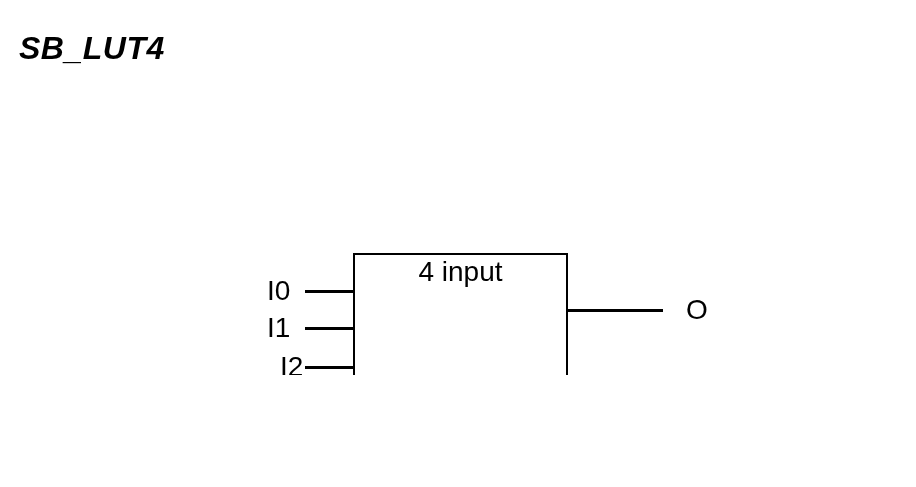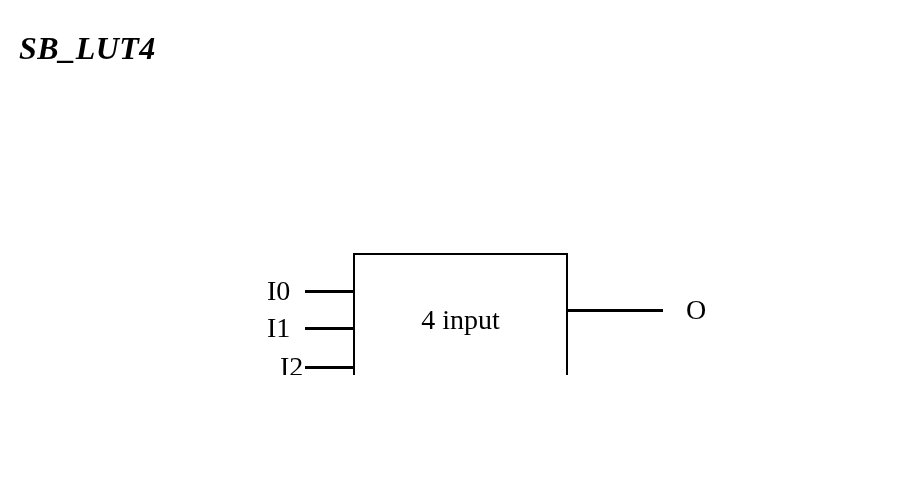--- a/index.html
+++ b/index.html
@@ -5,21 +5,21 @@
   html, body {
     margin: 0;
     padding: 0;
     background: #ffffff;
   }
   .page {
     position: relative;
     width: 916px;
     height: 375px;
     background: #ffffff;
-    font-family: Liberation Serif, serif;
+    font-family: Liberation Sans, sans-serif;
     color: #000000;
     overflow: hidden;
   }
   .doc-title {
     position: absolute;
     left: 19px;
     top: 8px;
     font-size: 32px;
     line-height: 38px;
     font-weight: bold;
@@ -46,21 +46,20 @@
   .lut-box {
     position: absolute;
     left: 353px;
     top: 253px;
     width: 215px;
     height: 190px;
     box-sizing: border-box;
     border: 2px solid #000000;
     background: #ffffff;
     text-align: center;
-    padding-top: 48px;
   }
   .lut-box .block-label {
     font-size: 28px;
     line-height: 34px;
   }
   .wire {
     position: absolute;
     height: 3px;
     background: #000000;
   }

